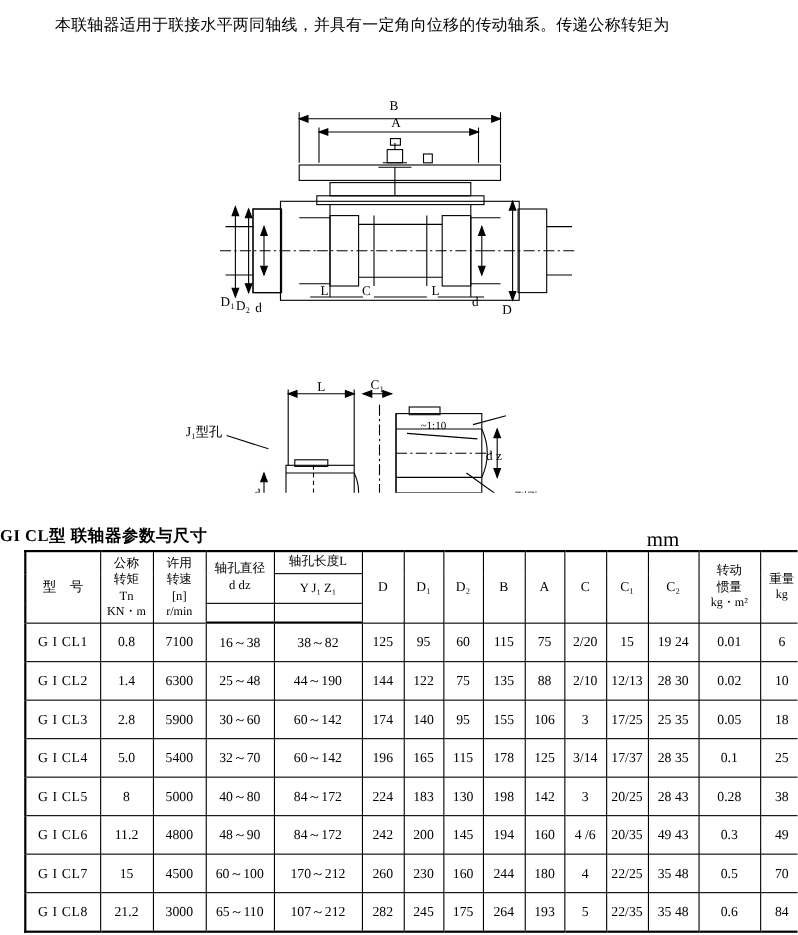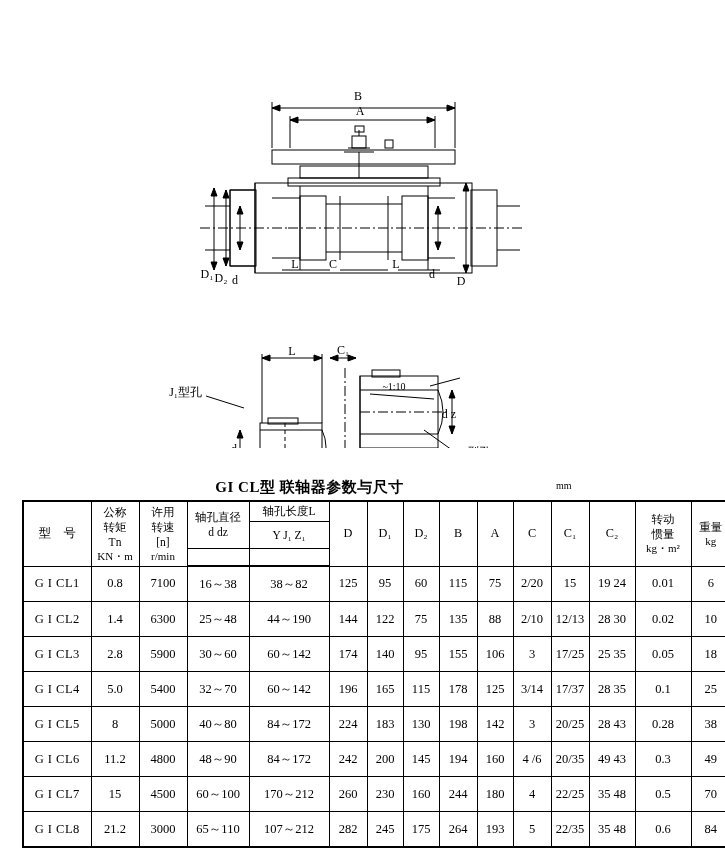--- a/index.html
+++ b/index.html
@@ -44,30 +44,30 @@
     height: 370px;
   }
   .drawing svg { display: block; }
 
   
   .table-title {
     position: absolute;
     top: 478px;
     left: 0;
     width: 619px;
-    text-align: center;
+    text-align: left;
     font-size: 15px;
     font-weight: bold;
     letter-spacing: 0.5px;
   }
   .unit-label {
     position: absolute;
     top: 480px;
-    left: 556px;
-    font-size: 10px;
+    left: 588px;
+    font-size: 19px;
     text-align: center;
   }
 
   
   .tbl-wrap {
     position: absolute;
     left: 22px;
     top: 500px;
     width: 682px;
   }
@@ -100,20 +100,21 @@
   .model-cell { letter-spacing: 0.5px; }
   .hdr-small { font-size: 11.5px; line-height: 14px; }
   .hdr-tiny { font-size: 11px; line-height: 13px; }
 </style>
 </head>
 <body>
 
 <div class="page">
 
   <div class="intro">
+    <span class="line1">本联轴器适用于联接水平两同轴线，并具有一定角向位移的传动轴系。传递公称转矩为</span>
   </div>
 
   <div class="drawing">
     <svg width="725" height="370" viewBox="0 0 725 370" xmlns="http://www.w3.org/2000/svg">
       <g stroke="#000" fill="none" stroke-width="1">
 
         <line x1="272" y1="24" x2="272" y2="70"></line>
         <line x1="455" y1="24" x2="455" y2="70"></line>
         <line x1="272" y1="30" x2="455" y2="30"></line>
         <polygon points="272,30 280,27 280,33" fill="#000"></polygon>

